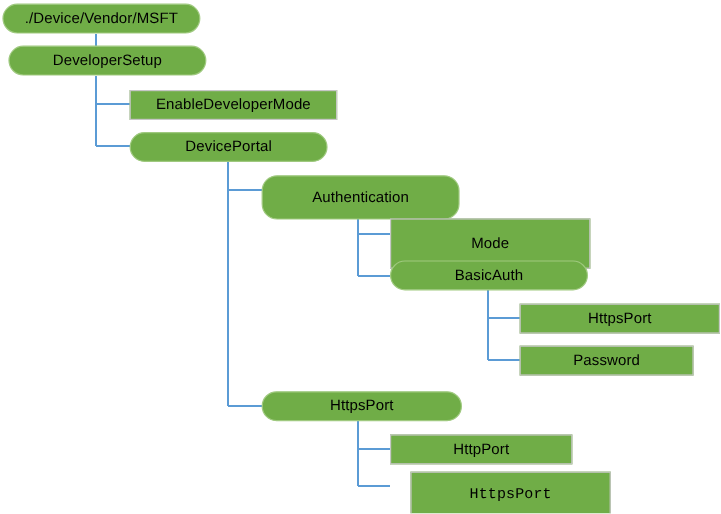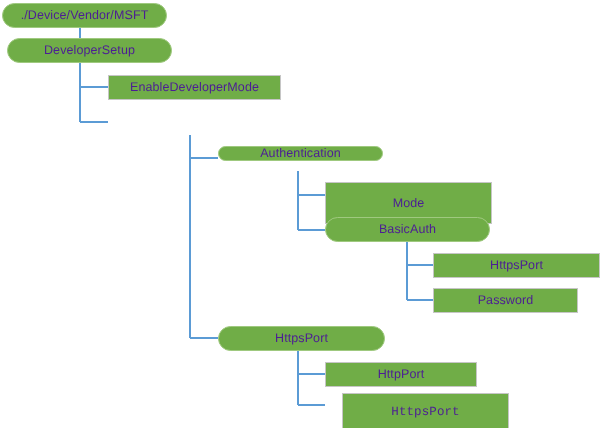--- a/index.html
+++ b/index.html
@@ -34,21 +34,21 @@
     height: 428px;
   }
   .node {
     position: absolute;
     box-sizing: border-box;
     display: flex;
     align-items: center;
     justify-content: center;
     background: #70ad47;
     border: 1px solid #c6c6c6;
-    color: #4c1d95;
+    color: #000000;
     font-size: 12.5px;
     line-height: 1;
     letter-spacing: 0.1px;
     white-space: nowrap;
     overflow: hidden;
     text-rendering: geometricPrecision;
   }
   .node.rounded {
     border-radius: 13px;
     border-color: #9fc97f;
@@ -88,21 +88,24 @@
   <div id="node-layer">
       <div class="node rounded" style="left: 2px; top: 3px; width: 165px; height: 25px;">
         <span class="node-label">./Device/Vendor/MSFT</span>
       </div>
       <div class="node rounded" style="left: 7px; top: 38px; width: 165px; height: 25px; text-align: right;">
         <span class="node-label">DeveloperSetup</span>
       </div>
       <div class="node rect" style="left: 108px; top: 75px; width: 173px; height: 25px;">
         <span class="node-label">EnableDeveloperMode</span>
       </div>
-      <div class="node rounded" style="left: 218px; top: 146px; width: 165px; height: 15px;">
+      <div class="node rounded" style="left: 108px; top: 110px; width: 165px; height: 25px;">
+        <span class="node-label">DevicePortal</span>
+      </div>
+      <div class="node rounded" style="left: 218px; top: 146px; width: 165px; height: 37px;">
         <span class="node-label">Authentication</span>
       </div>
       <div class="node rect" style="left: 325px; top: 182px; width: 167px; height: 42px;">
         <span class="node-label">Mode</span>
       </div>
       <div class="node rounded" style="left: 325px; top: 217px; width: 165px; height: 25px;">
         <span class="node-label">BasicAuth</span>
       </div>
       <div class="node rect" style="left: 433px; top: 253px; width: 167px; height: 25px;">
         <span class="node-label">HttpsPort</span>

